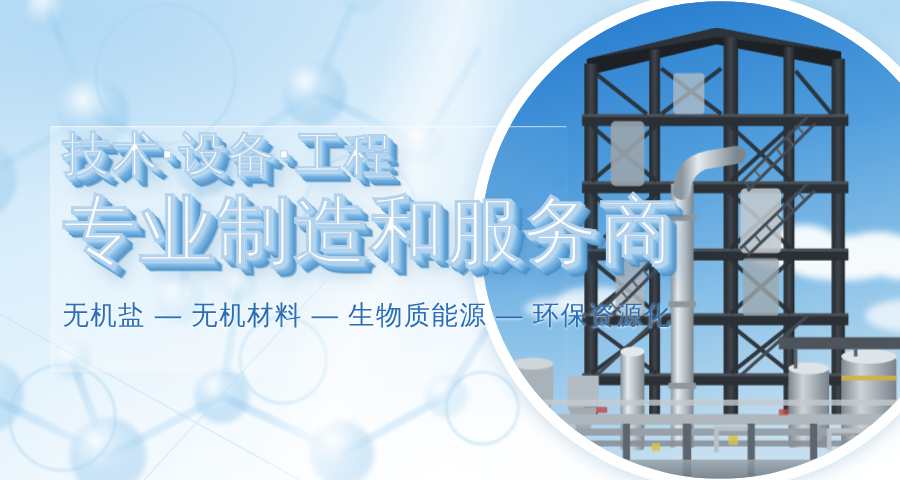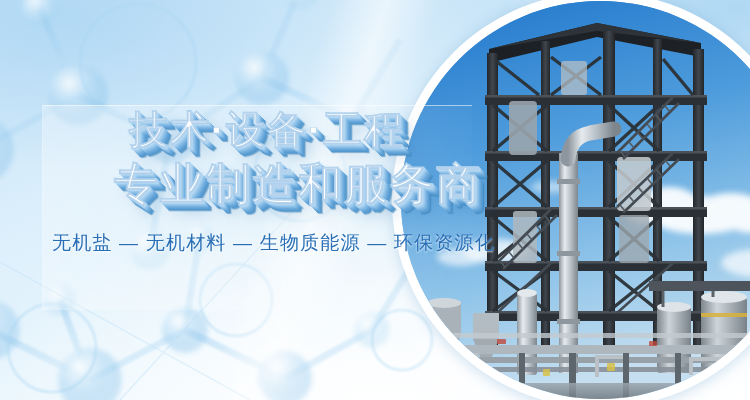--- a/index.html
+++ b/index.html
@@ -90,26 +90,26 @@
        2px 2px 0 #a9d1ef,
        3px 3px 0 #97c6ea,
        4px 4px 0 #85bbe5,
        5px 5px 0 #74b0e0,
        6px 6px 0 #67a6d9,
        7px 7px 0 #5c9ed3,
        8px 8px 0 #5398cd,
        9px 9px 1px rgba(50,120,175,.55),
       11px 11px 14px rgba(40,105,160,.28);
   }
-  .headline-1 { font-size:39px;text-align:center; }
-  .headline-2 { font-size:44px; margin-top:13px;text-align:right; }
+  .headline-1 { font-size:39px; }
+  .headline-2 { font-size:62px; margin-top:13px;text-align:right; }
 
   .sub-cn {
     margin-top:24px;
-    font-size:19px;
+    font-size:22px;
     color:#2a6fb5;
     letter-spacing:1.2px;
     white-space:nowrap;
     text-shadow:0 1px 2px rgba(255,255,255,.85);
   }
 
   .sub-en {
     margin-top:11px;
     font-size:10.5px;
     font-weight:bold;

